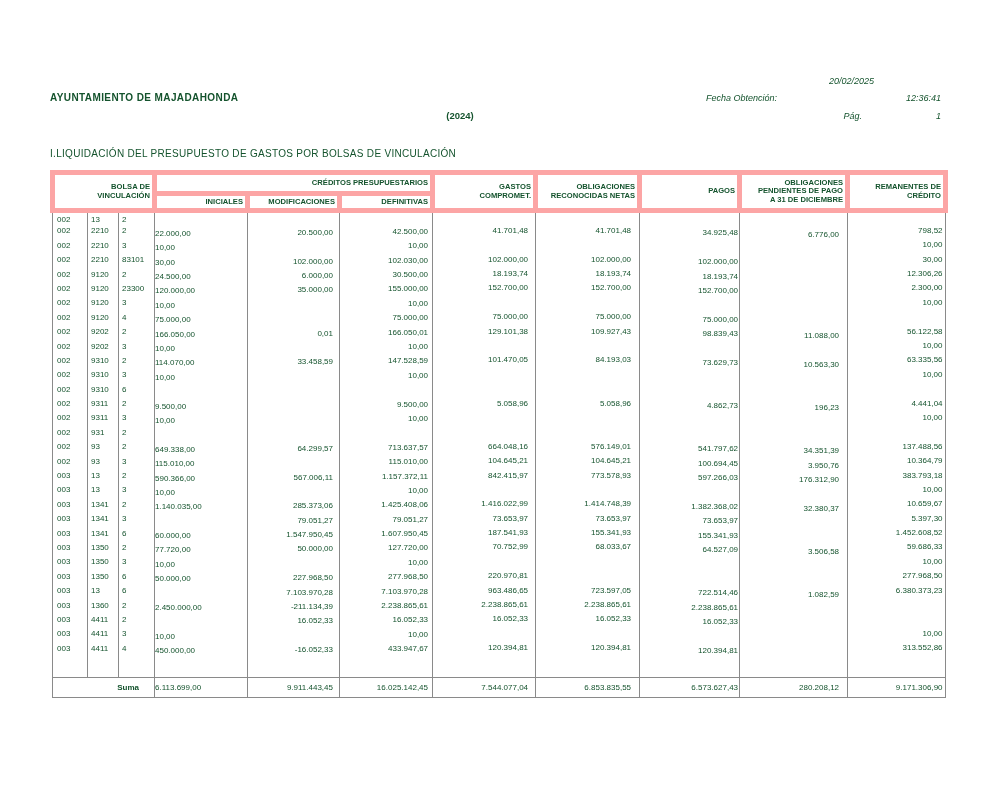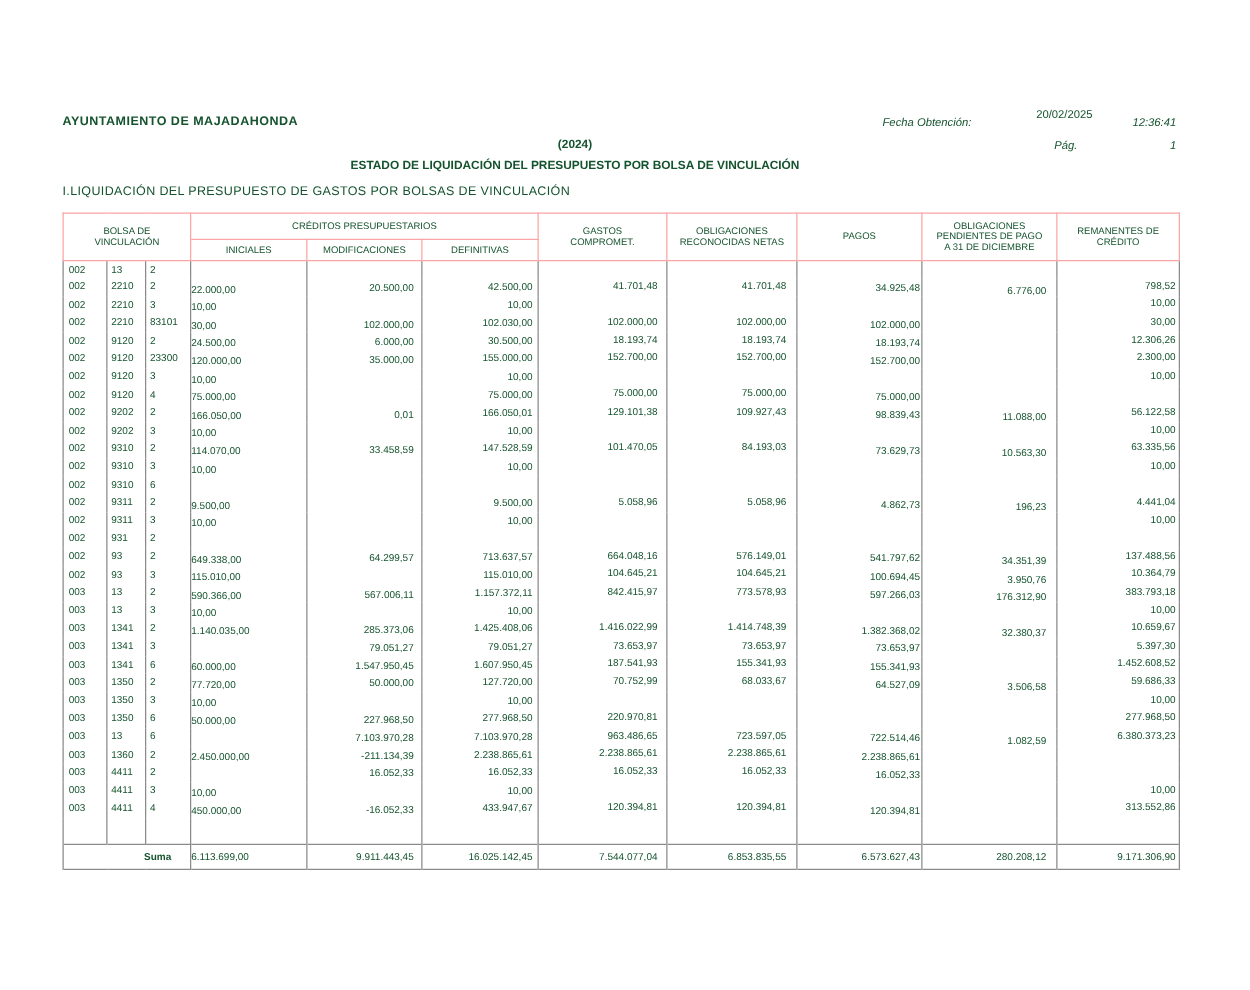--- a/index.html
+++ b/index.html
@@ -5,43 +5,43 @@
   * { margin:0; padding:0; box-sizing:border-box; }
   html,body { width:1000px; height:792px; background:#e8e8e8; }
   body { font-family:"Liberation Sans", sans-serif; }
   .page {
     position:relative; width:1000px; height:792px; background:#ffffff;
     color:#14532d; overflow:hidden;
   }
   
   .org-name { position:absolute; left:50px; top:92px; font-size:10px; font-weight:bold; letter-spacing:0.4px; }
   .fecha-label { position:absolute; left:706px; top:93px; font-size:9px; font-style:italic; }
-  .fecha-date  { position:absolute; left:780px; top:86px; width:94px; text-align:right; font-size:9px; }
+  .fecha-date  { position:absolute; left:780px; top:76px; width:94px; text-align:right; font-size:9px; font-style:italic; }
   .fecha-time  { position:absolute; left:880px; top:93px; width:61px; text-align:right; font-size:9px; font-style:italic; }
   .pag-label   { position:absolute; left:780px; top:111px; width:82px; text-align:right; font-size:9px; font-style:italic; }
   .pag-value   { position:absolute; left:880px; top:111px; width:61px; text-align:right; font-size:9px; font-style:italic; }
   .year-line { position:absolute; left:0; top:110px; width:920px; text-align:center; font-size:9.5px; font-weight:bold; }
   .doc-title { position:absolute; left:0; top:127px; width:920px; text-align:center; font-size:9.5px; font-weight:bold; }
   .section-title { position:absolute; left:50px; top:148px; font-size:10px; letter-spacing:0.3px; }
 
   
   table.budget {
     position:absolute; left:50px; top:170px; width:893px;
     border-collapse:collapse; table-layout:fixed;
     border:1px solid #8a8a8a;
   }
   col.w0{width:35px} col.w1{width:31px} col.w2{width:36px}
   col.w3{width:93px} col.w4{width:92px} col.w5{width:93px}
   col.w6{width:103px} col.w7{width:104px} col.w8{width:100px}
   col.w9{width:108px} col.w10{width:98px}
 
   thead th {
-    border:1px solid #fca5a5;
-    font-weight:normal; font-size:7.6px; line-height:8.6px;
-    text-align:center; vertical-align:middle;
+    border:5px solid #fca5a5;
+    font-weight:bold; font-size:7.6px; line-height:8.6px;
+    text-align:right; vertical-align:middle;
     white-space:pre-line; padding:1px 2px;
   }
   thead tr.h1 { height:21px; }
   thead tr.h2 { height:17px; }
 
   tbody td {
     font-size:8px; line-height:7.5px; height:14.4px;
     vertical-align:top; white-space:nowrap;
     border-left:1px solid #8a8a8a; border-right:1px solid #8a8a8a;
   }
@@ -72,21 +72,20 @@
 <body>
 
 <div class="page">
   <div class="org-name">AYUNTAMIENTO DE MAJADAHONDA</div>
   <div class="fecha-label">Fecha Obtención:</div>
   <div class="fecha-date">20/02/2025</div>
   <div class="fecha-time">12:36:41</div>
   <div class="pag-label">Pág.</div>
   <div class="pag-value">1</div>
   <div class="year-line">(2024)</div>
-  <div class="doc-title">ESTADO DE LIQUIDACIÓN DEL PRESUPUESTO POR BOLSA DE VINCULACIÓN</div>
   <div class="section-title">I.LIQUIDACIÓN DEL PRESUPUESTO DE GASTOS POR BOLSAS DE VINCULACIÓN</div>
 
   <table class="budget">
     <colgroup>
       <col class="w0">
         <col class="w1">
         <col class="w2">
         <col class="w3">
       <col class="w4">
         <col class="w5">

